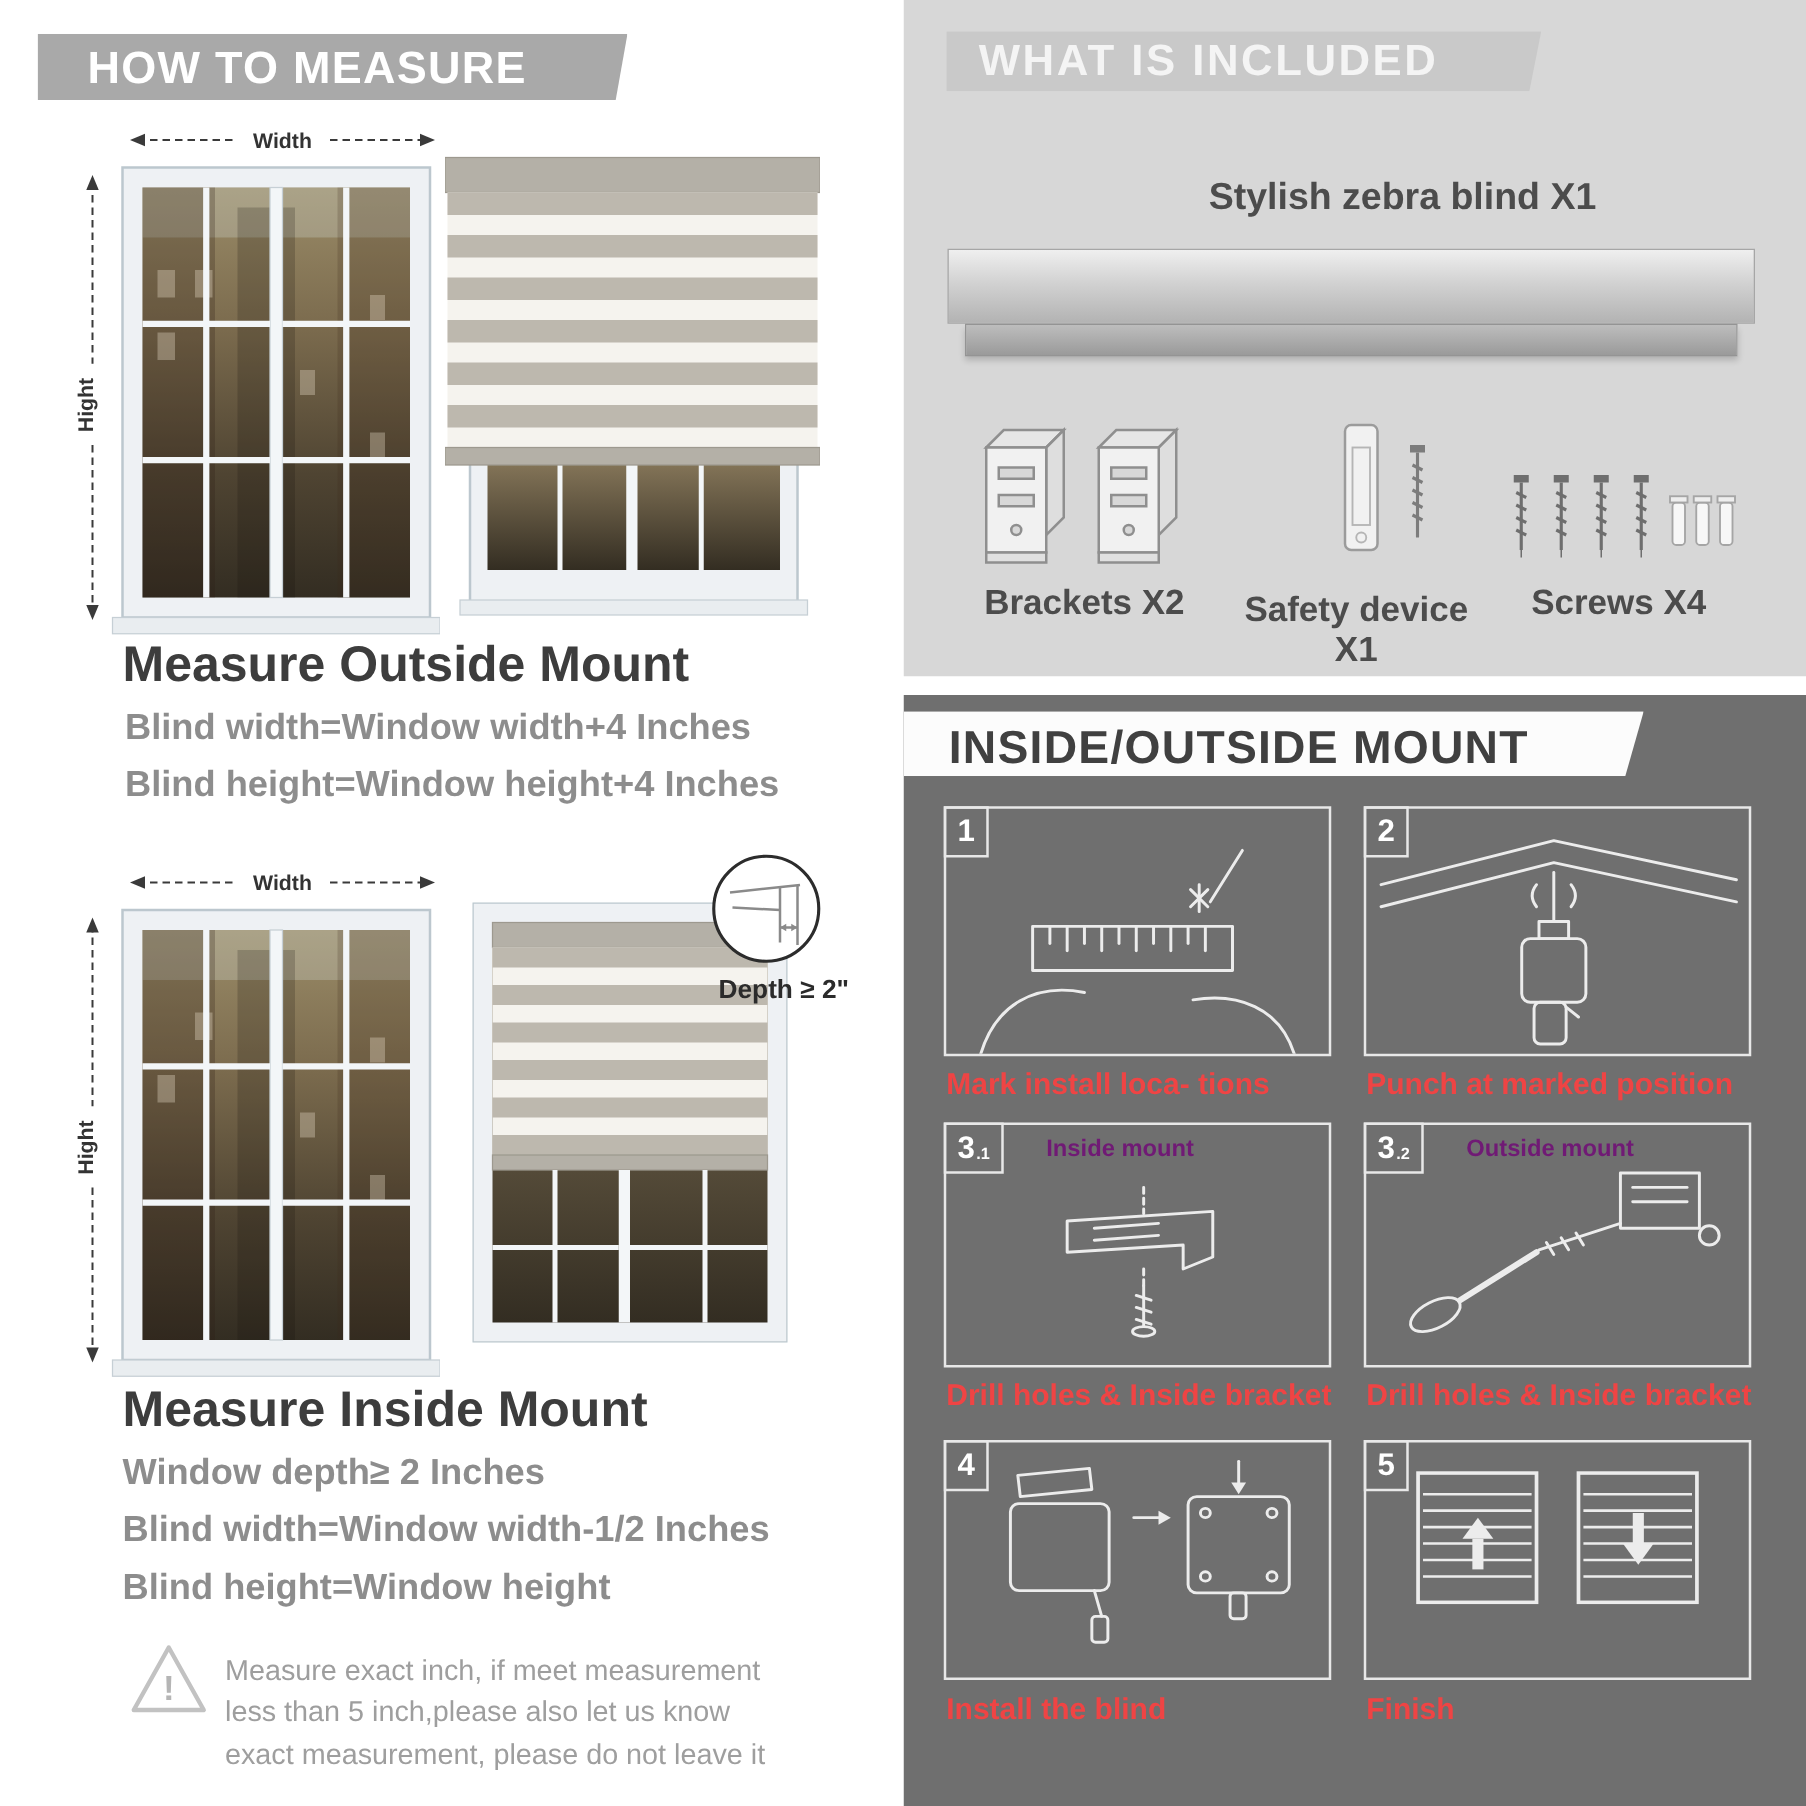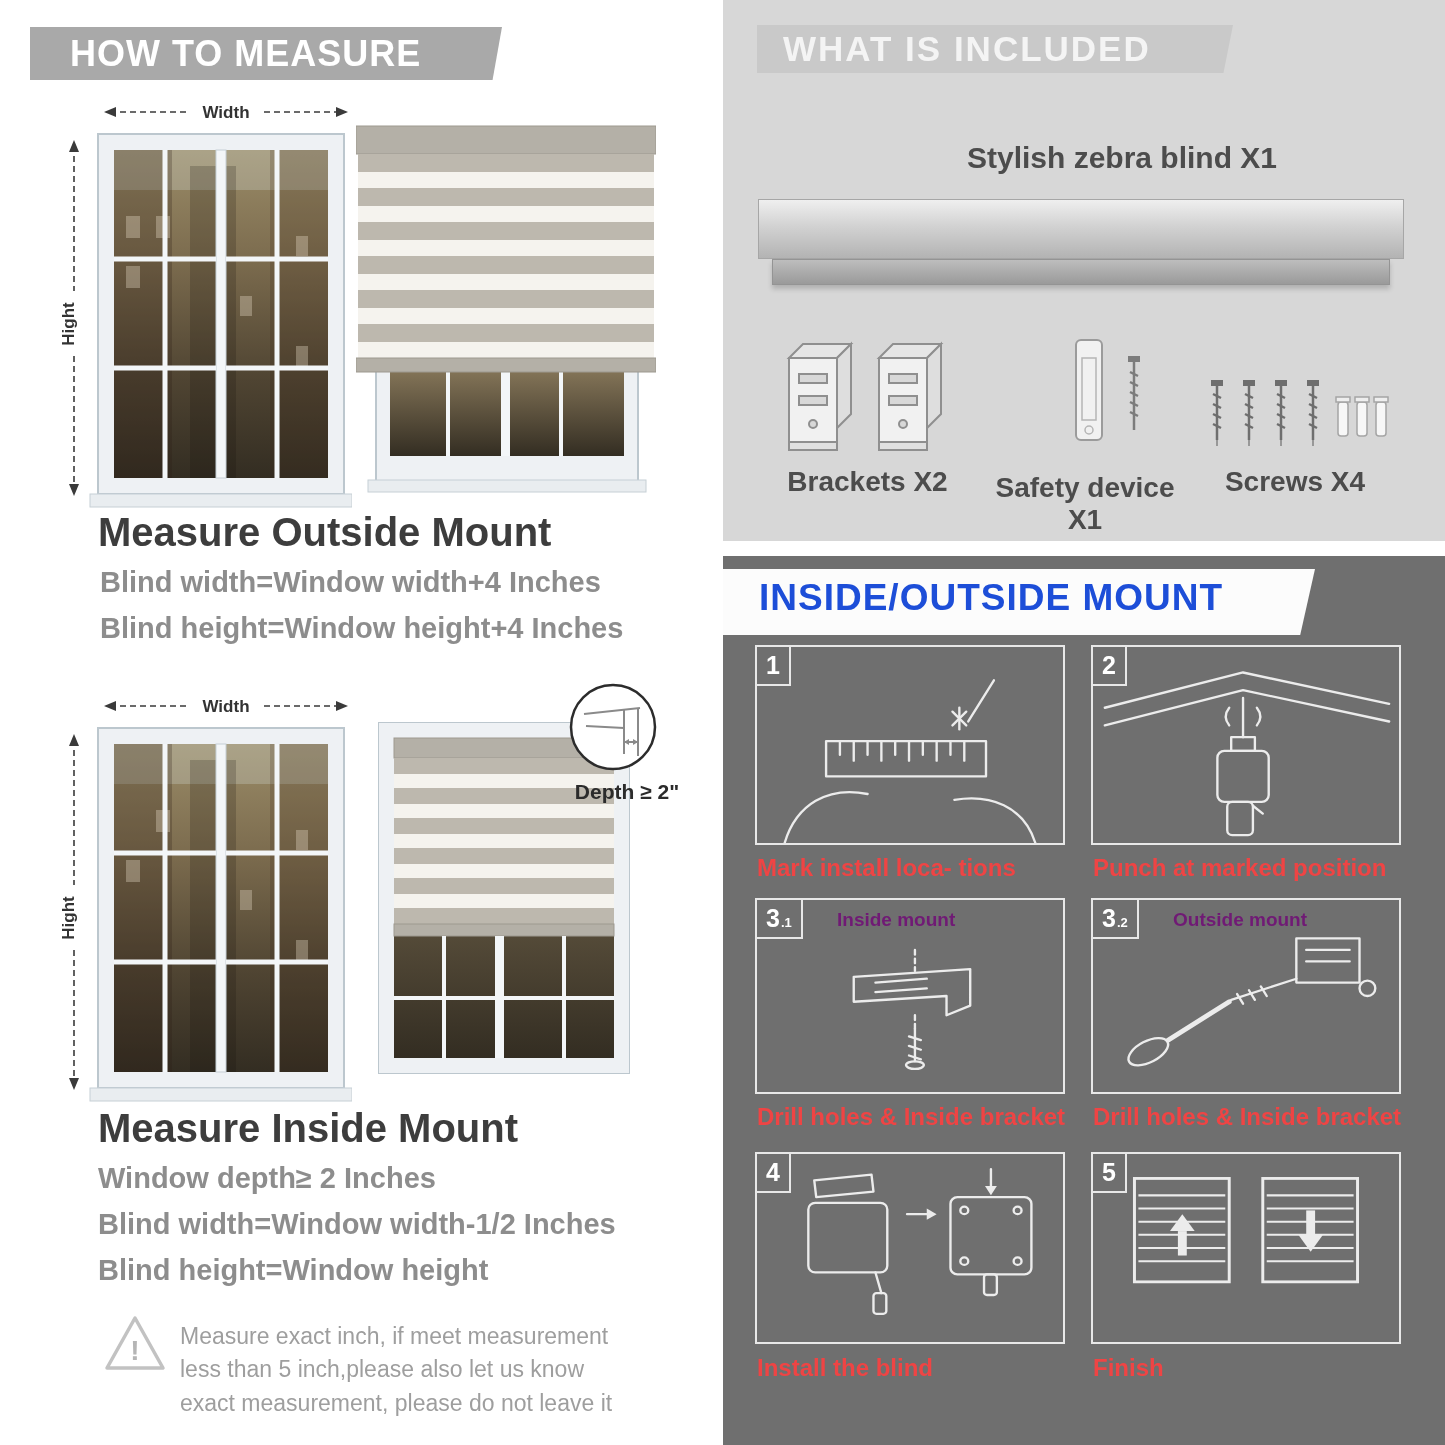--- a/index.html
+++ b/index.html
@@ -14,22 +14,22 @@
     line-height:53px; padding-left:40px;
     clip-path:polygon(0 0,100% 0,98% 100%,0 100%);
   }
   .banner-what {
     left:757px; top:25px; width:476px; height:48px; background:#c9c9c9;
     color:#f4f4f4; font-size:35px; font-weight:bold; letter-spacing:2px;
     line-height:48px; padding-left:26px;
     clip-path:polygon(0 0,100% 0,98% 100%,0 100%);
   }
   .band-mount {
-    left:723px; top:569px; width:592px; height:66px; background:#fcfcfc;
-    color:#1d4ed8; font-size:37px; font-weight:bold; letter-spacing:1px;
+    left:723px; top:569px; width:592px; height:52px; background:#fcfcfc;
+    color:#404040; font-size:37px; font-weight:bold; letter-spacing:1px;
     line-height:58px; padding-left:36px;
     clip-path:polygon(0 0,100% 0,97.5% 100%,0 100%);
     z-index:3;
   }
 
   
   .measure-heading { font-size:40px; font-weight:bold; color:#3d3d3d; }
   .measure-line { font-size:29px; font-weight:bold; color:#8d8d8d; }
   .depth-label { font-size:21px; font-weight:bold; color:#2b2b2b; text-align:center; }
   .warning-text { font-size:23px; color:#9e9e9e; line-height:1.45; }

